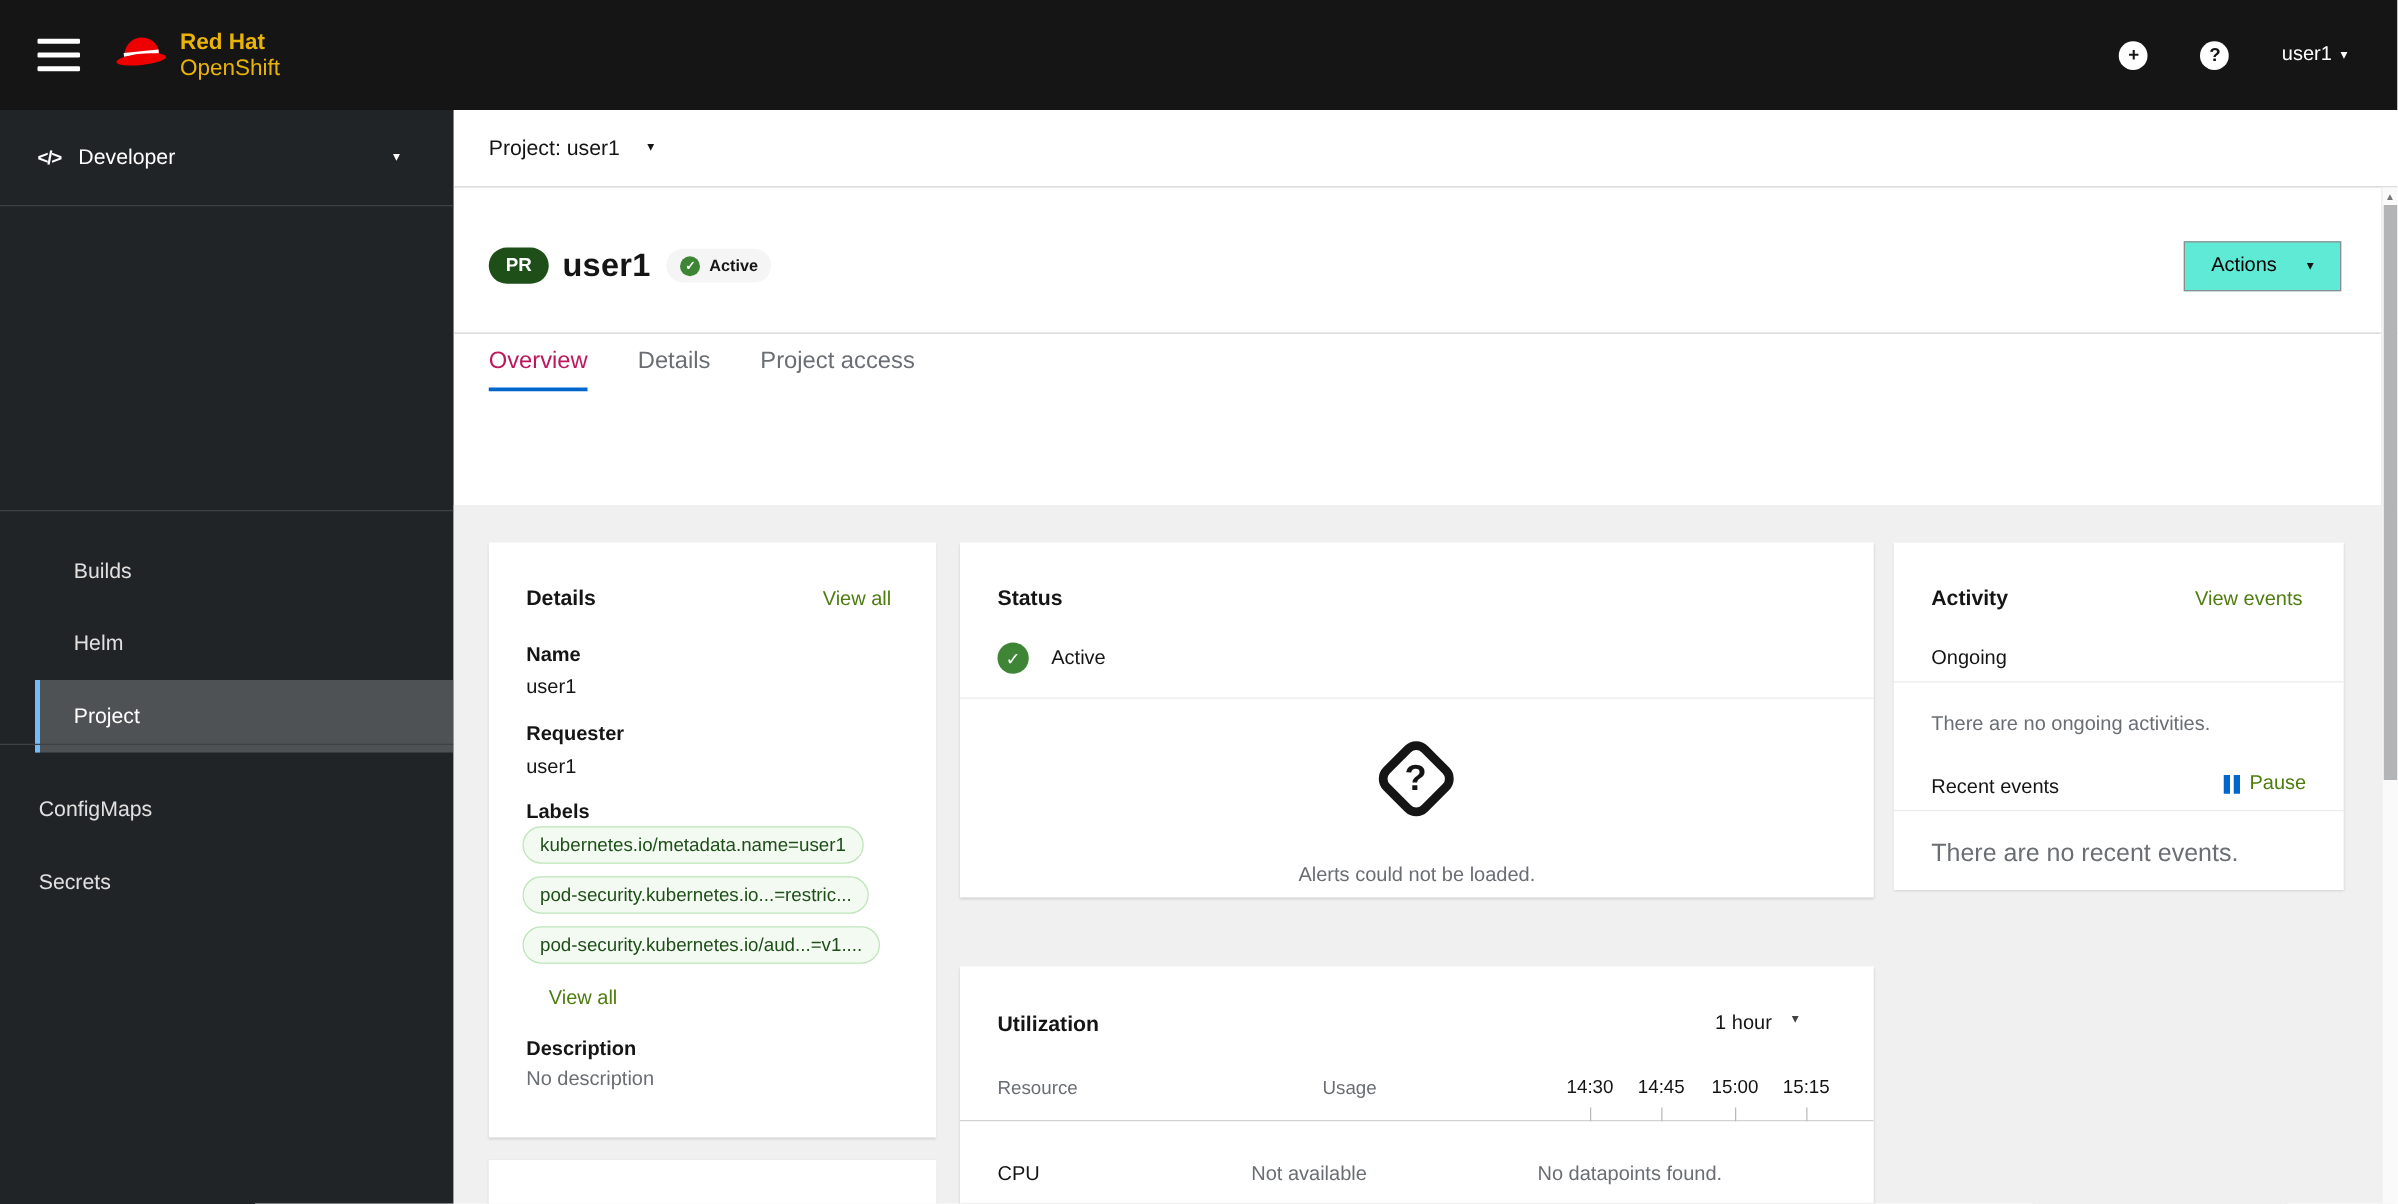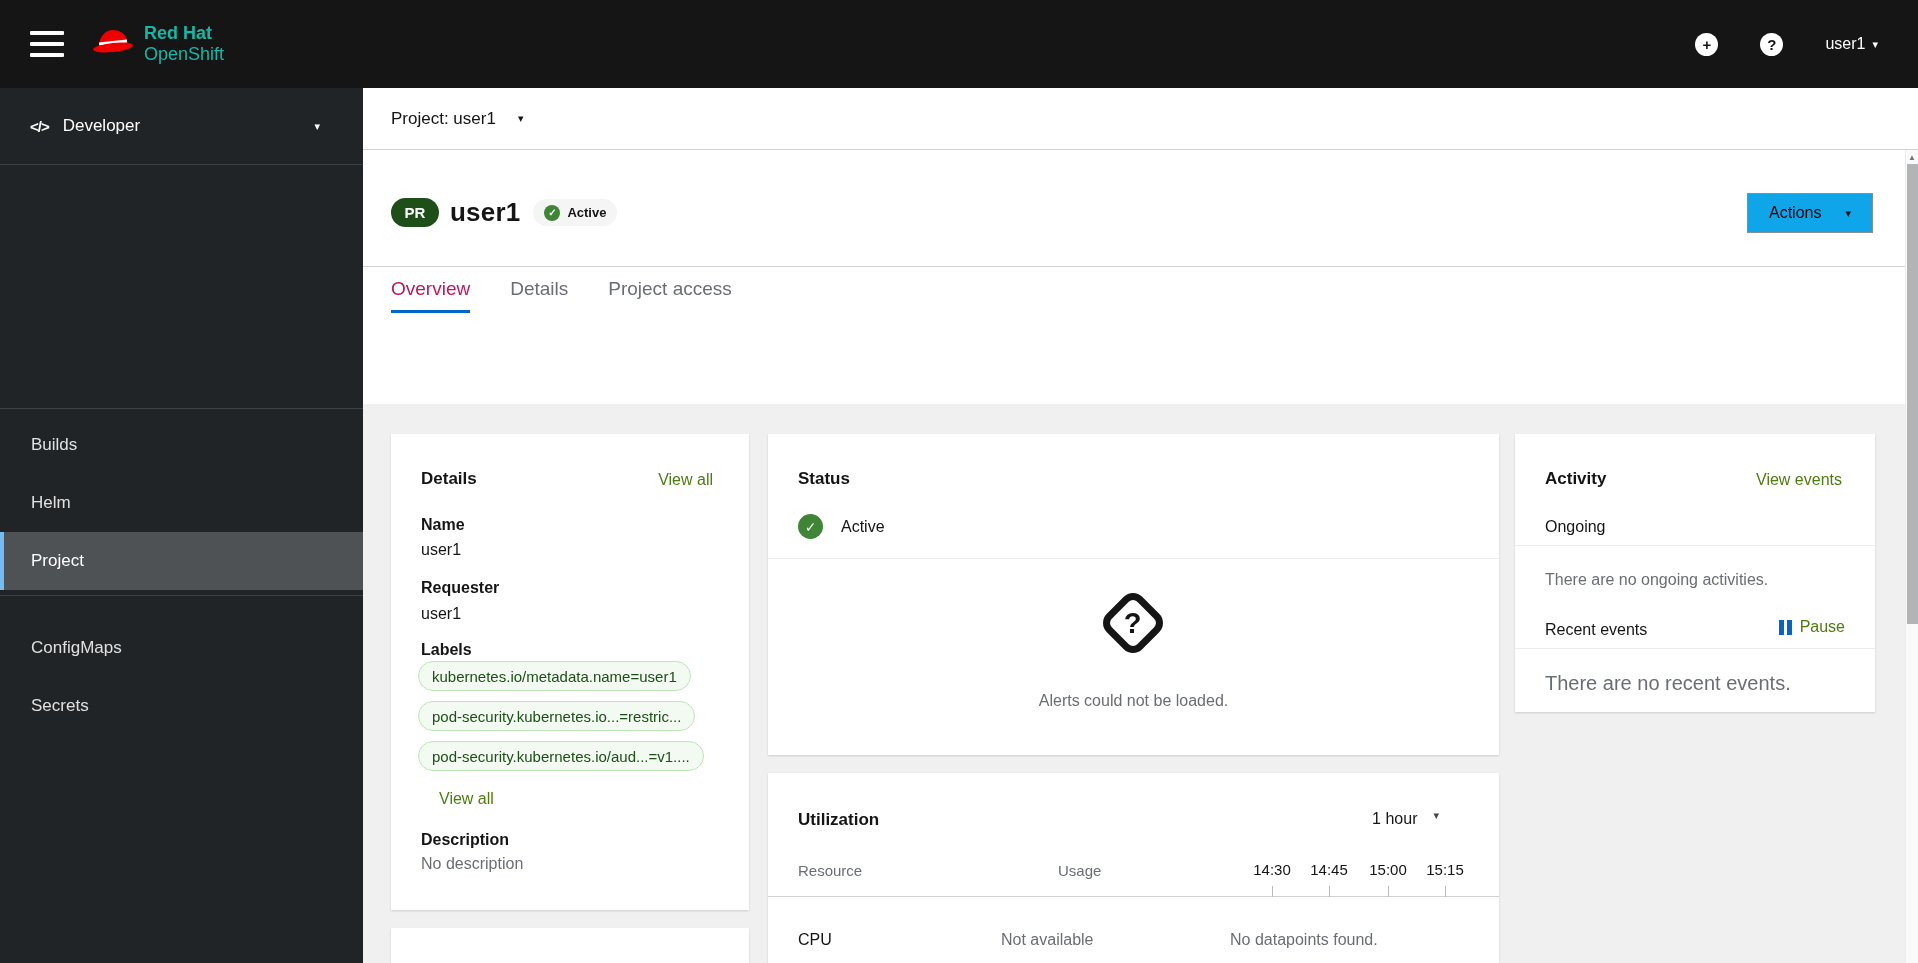--- a/index.html
+++ b/index.html
@@ -8,21 +8,21 @@
 
   
   .masthead { position:absolute; left:0; top:0; width:1918px; height:88px; background:#151515; display:flex; align-items:center; }
   .hamburger { width:34px; height:26px; margin-left:30px; display:flex; flex-direction:column; justify-content:space-between; cursor:pointer; }
   .hamburger div { height:4px; background:#fff; border-radius:1px; }
   .brand { display:flex; align-items:center; margin-left:28px; gap:10px; }
   .hat { position:relative; width:42px; height:32px; }
   .hat .crown { position:absolute; left:7px; top:2px; width:28px; height:17px; background:#e00; border-radius:14px 14px 3px 3px; transform:rotate(-6deg); }
   .hat .band { position:absolute; left:7px; top:13px; width:28px; height:3px; background:#fff; transform:rotate(-6deg); }
   .hat .brim { position:absolute; left:1px; top:15px; width:40px; height:9px; background:#e00; border-radius:50%; transform:rotate(-6deg); }
-  .brand-text { color:#14b8a6; font-size:18px; line-height:21px; }
+  .brand-text { color:#eab308; font-size:18px; line-height:21px; }
   .brand-text .b1 { font-weight:bold; }
   .mast-right { margin-left:auto; margin-right:40px; display:flex; align-items:center; gap:42px; }
   .circle-icon { width:23px; height:23px; border-radius:50%; background:#fff; color:#151515; font-weight:bold; display:flex; align-items:center; justify-content:center; font-size:15px; cursor:pointer; }
   .user-menu { color:#fff; font-size:16px; display:flex; align-items:center; gap:7px; cursor:pointer; }
   .caret { font-size:11px; line-height:1; }
   .caret.dark { color:#151515; }
   .caret.gray { color:#444; }
 
   
   .sidebar { position:absolute; left:0; top:88px; width:363px; height:875px; background:#212427; }
@@ -40,40 +40,40 @@
   .project-bar { height:62px; border-bottom:1px solid #d2d2d2; display:flex; align-items:center; padding-left:28px; gap:22px; }
   .project-bar .pb-label { font-size:17px; cursor:pointer; }
   .page-header { height:117px; border-bottom:1px solid #d2d2d2; position:relative; }
   .title-row { position:absolute; left:28px; top:47px; display:flex; align-items:center; }
   .pr-badge { width:48px; height:29px; background:#1e4f18; color:#fff; border-radius:15px; font-size:15px; font-weight:bold; display:flex; align-items:center; justify-content:center; }
   .page-title { font-size:26px; margin-left:11px; letter-spacing:0.2px; }
   .status-pill { margin-left:13px; background:#f5f5f5; border-radius:14px; height:27px; padding:0 11px; display:flex; align-items:center; gap:7px; font-size:13px; font-weight:bold; }
   .check-circle { border-radius:50%; background:#3e8635; color:#fff; display:flex; align-items:center; justify-content:center; }
   .check-sm { width:16px; height:16px; font-size:10px; }
   .check-lg { width:25px; height:25px; font-size:14px; }
-  .actions-btn { position:absolute; right:45px; top:43px; width:126px; height:40px; border:1px solid #8a8d90; background:#0ea5e9; display:flex; align-items:center; justify-content:center; gap:24px; font-size:16px; cursor:pointer; }
+  .actions-btn { position:absolute; right:45px; top:43px; width:126px; height:40px; border:1px solid #8a8d90; background:#5eead4; display:flex; align-items:center; justify-content:center; gap:24px; font-size:16px; cursor:pointer; }
   .tabs-row { height:49px; display:flex; padding-left:28px; }
   .tab { font-size:19px; color:#6a6e73; margin-right:40px; display:flex; align-items:center; height:46px; border-bottom:3px solid transparent; cursor:pointer; }
   .tab.active { color:#be185d; border-bottom-color:#0066cc; }
 
   
   .content { position:absolute; left:0; top:316px; width:1555px; height:559px; background:#f0f0f0; }
   .card { position:absolute; background:#fff; box-shadow:0 1px 2px rgba(3,3,3,0.15); }
   .card-h { font-size:17px; font-weight:bold; position:absolute; }
   .link { color:#4d7c0f; cursor:pointer; }
   .muted { color:#6a6e73; }
 
   
   #details-card { left:28px; top:30px; width:358px; height:476px; }
   .fld-label { font-size:16px; font-weight:bold; position:absolute; left:30px; }
   .fld-value { font-size:16px; position:absolute; left:30px; }
   .pill { position:absolute; left:27px; height:30px; max-width:304px; border:1px solid #bde5b8; background:#f3faf2; color:#1e4f18; border-radius:15px; font-size:15px; display:flex; align-items:center; padding:0 13px; white-space:nowrap; overflow:hidden; }
 
   
-  #status-card { left:405px; top:30px; width:731px; height:321px;text-decoration:underline; }
+  #status-card { left:405px; top:30px; width:731px; height:284px;text-decoration:underline; }
   .hdiv { position:absolute; left:0; width:100%; height:1px; background:#ebebeb; }
   .unknown-icon { position:absolute; left:340px; top:164px; width:50px; height:50px; border:7px solid #151515; border-radius:13px; transform:rotate(45deg); display:flex; align-items:center; justify-content:center; }
   .unknown-icon span { transform:rotate(-45deg); font-size:29px; font-weight:bold; color:#151515; }
 
   
   #activity-card { left:1152px; top:30px; width:360px; height:278px; }
   .pause-ctl { position:absolute; right:30px; top:180px; display:flex; align-items:center; gap:8px; font-size:16px; cursor:pointer; }
   .pause-icon { display:flex; gap:3px; }
   .pause-icon i { width:5px; height:15px; background:#0066cc; }
 
@@ -122,21 +122,21 @@
   </div>
 </header>
 
 <nav class="sidebar">
   <div class="persp">
     <span class="code">&lt;/&gt;</span>
     <span class="plabel">Developer</span>
     <span class="caret">▾</span>
   </div>
   <div class="nav-div" style="top:320px;"></div>
-  <div class="nav-group" style="top:328px;">
+  <div class="nav-group" style="top:340px;margin-left:28px;">
     <div class="nav-item">Builds</div>
     <div class="nav-item">Helm</div>
     <div class="nav-item selected">Project</div>
   </div>
   <div class="nav-div" style="top:507px;"></div>
   <div class="nav-group" style="top:531px;">
     <div class="nav-item">ConfigMaps</div>
     <div class="nav-item">Secrets</div>
   </div>
 </nav>

